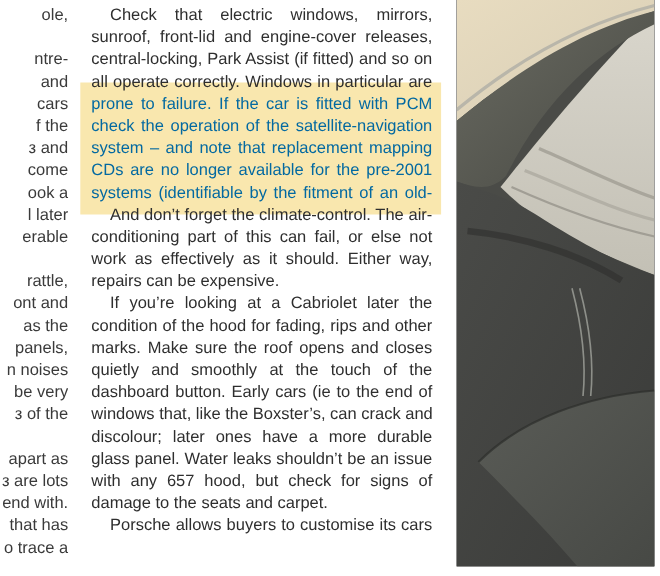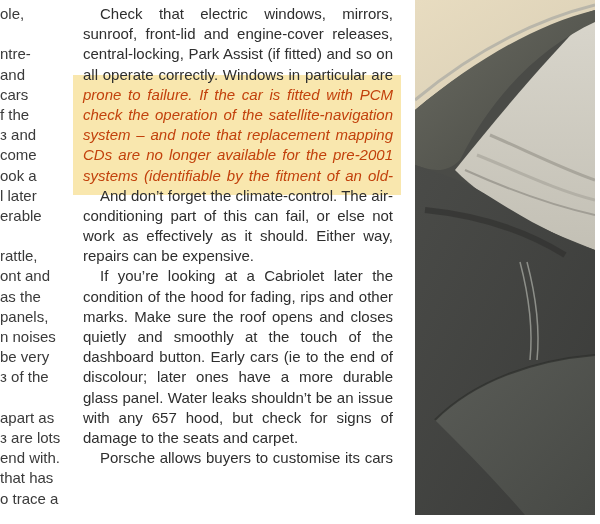--- a/index.html
+++ b/index.html
@@ -4,36 +4,36 @@
 <style>
   html, body { margin: 0; padding: 0; }
   body {
     width: 600px; height: 524px; overflow: hidden;
     background: #ffffff; position: relative;
     font-family: "Liberation Sans", sans-serif;
     color: #2b2b2b;
   }
   .left-col {
     position: absolute; left: 0; top: 4px; width: 62px;
-    font-size: 15px; line-height: 20.2px; 
+    font-size: 15px; line-height: 20.2px; text-align: right;
     color: #3a3a3a; white-space: nowrap; overflow: hidden;
   }
   .left-col div { height: 20.2px; }
   .highlight {
     position: absolute; left: 73px; top: 75px; width: 328px; height: 120px;
     background: #f9e7ae;
   }
   .main-col {
     position: absolute; left: 83px; top: 4px; width: 310px;
     font-size: 15px; line-height: 20.2px; color: #2e2e2e;
   }
   .main-col .line { height: 20.2px; white-space: nowrap; text-align: justify; text-align-last: justify; }
   .main-col .line.last { text-align-last: left; }
   .main-col .line.indent { padding-left: 17px; }
-  .main-col .line.hl { color: #c2410c; font-style: italic; }
+  .main-col .line.hl { color: #0369a1; }
   .photo {
     position: absolute; left: 415px; top: 0; width: 180px; height: 515px;
     overflow: hidden;
     background: #4a4a48;
   }
   .photo svg { display: block; }
 </style>
 </head>
 <body>
 
@@ -84,20 +84,21 @@
     <div class="line">conditioning part of this can fail, or else not</div>
     <div class="line">work as effectively as it should. Either way,</div>
     <div class="line last">repairs can be expensive.</div>
   </div>
   <div>
     <div class="line indent">If you’re looking at a Cabriolet later the</div>
     <div class="line">condition of the hood for fading, rips and other</div>
     <div class="line">marks. Make sure the roof opens and closes</div>
     <div class="line">quietly and smoothly at the touch of the</div>
     <div class="line">dashboard button. Early cars (ie to the end of</div>
+    <div class="line">windows that, like the Boxster’s, can crack and</div>
     <div class="line">discolour; later ones have a more durable</div>
     <div class="line">glass panel. Water leaks shouldn’t be an issue</div>
     <div class="line">with any 657 hood, but check for signs of</div>
     <div class="line last">damage to the seats and carpet.</div>
   </div>
   <div>
     <div class="line indent">Porsche allows buyers to customise its cars</div>
 
   </div>
 </div>

